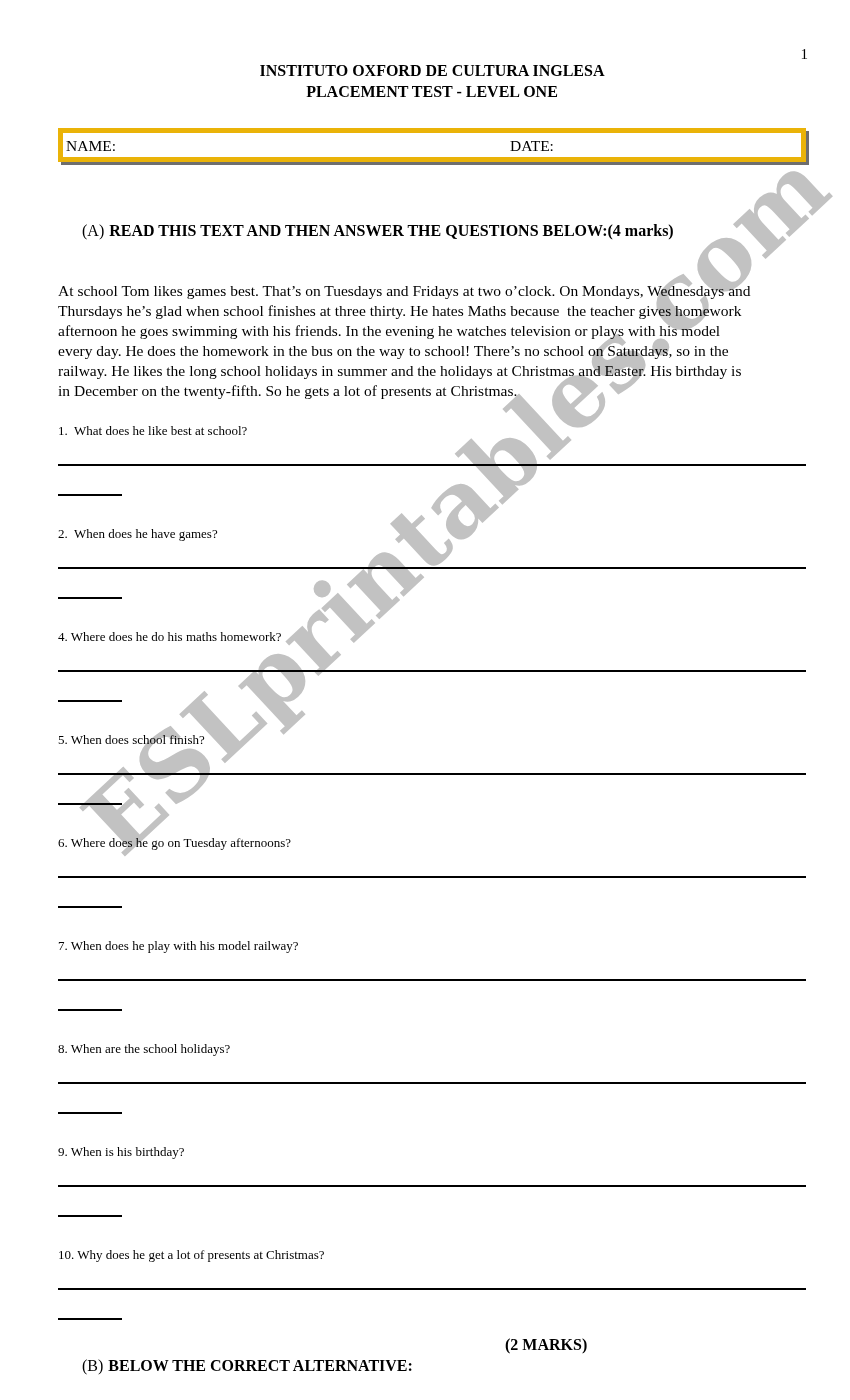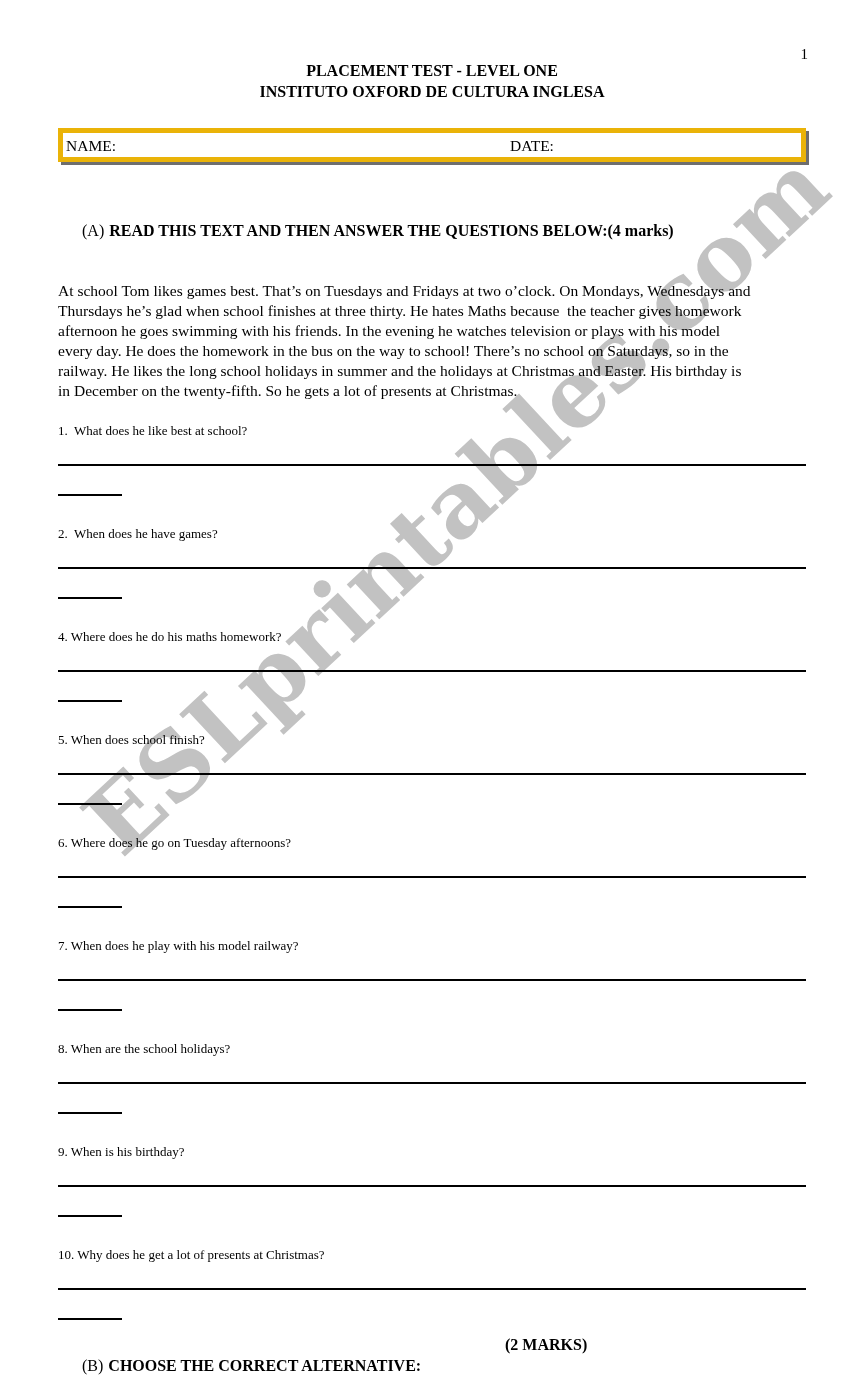--- a/index.html
+++ b/index.html
@@ -81,22 +81,22 @@
 
 <div class="page">
 
   <div class="watermark">ESLprintables.com</div>
 
   <div class="page-number">1</div>
 
   <div class="content">
 
     <div class="doc-title">
+      <div>INSTITUTO OXFORD DE CULTURA INGLESA</div>
       <div>PLACEMENT TEST - LEVEL ONE</div>
-      <div>INSTITUTO OXFORD DE CULTURA INGLESA</div>
     </div>
 
     <div class="name-date-box">
       <span class="name-label">NAME:</span>
       <span class="date-label">DATE:</span>
     </div>
 
     <div class="section-heading section-heading-a">
       <span class="h-prefix">(A)</span><span class="h-title">READ THIS TEXT AND THEN ANSWER THE QUESTIONS BELOW:</span><span class="h-marks h-marks-inline">(4 marks)</span>
     </div>
@@ -163,21 +163,21 @@
 
       <div class="qa">
         <div class="q-text">10. Why does he get a lot of presents at Christmas?</div>
         <div class="line-long"></div>
         <div class="line-short"></div>
       </div>
 
     </div>
 
     <div class="section-heading section-heading-b">
-      <span class="h-prefix">(B)</span><span class="h-title">CHOOSE THE CORRECT ALTERNATIVE:</span><span class="h-marks h-marks-tab">(2 MARKS)</span>
+      <span class="h-prefix">(B)</span><span class="h-title">BELOW THE CORRECT ALTERNATIVE:</span><span class="h-marks h-marks-tab">(2 MARKS)</span>
     </div>
 
     <div class="b-item">
       <div class="b-item-text">1.  Ted ____________ to work five days a week.</div>
 
     </div>
 
   </div>
 </div>
 

